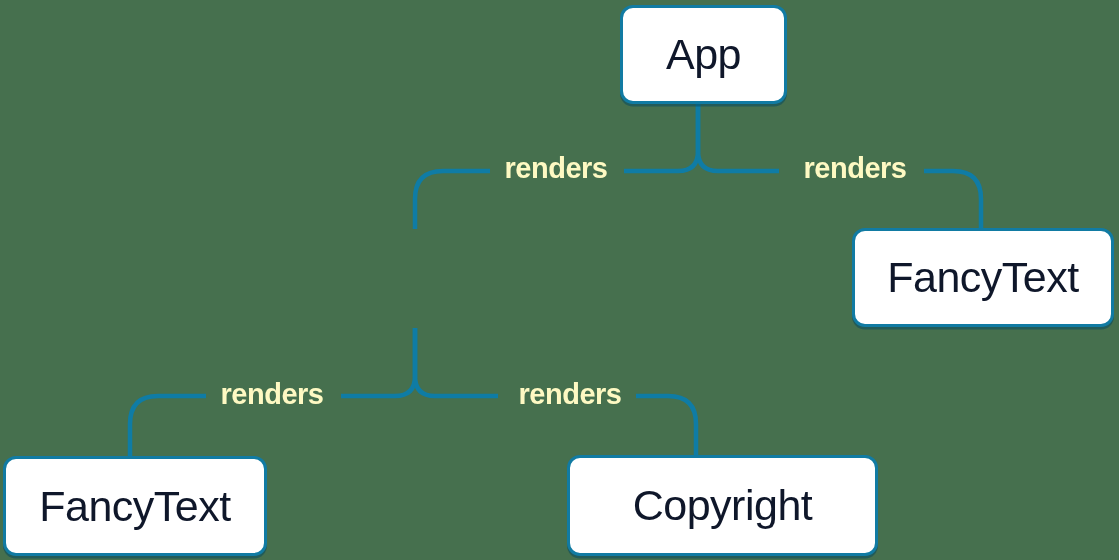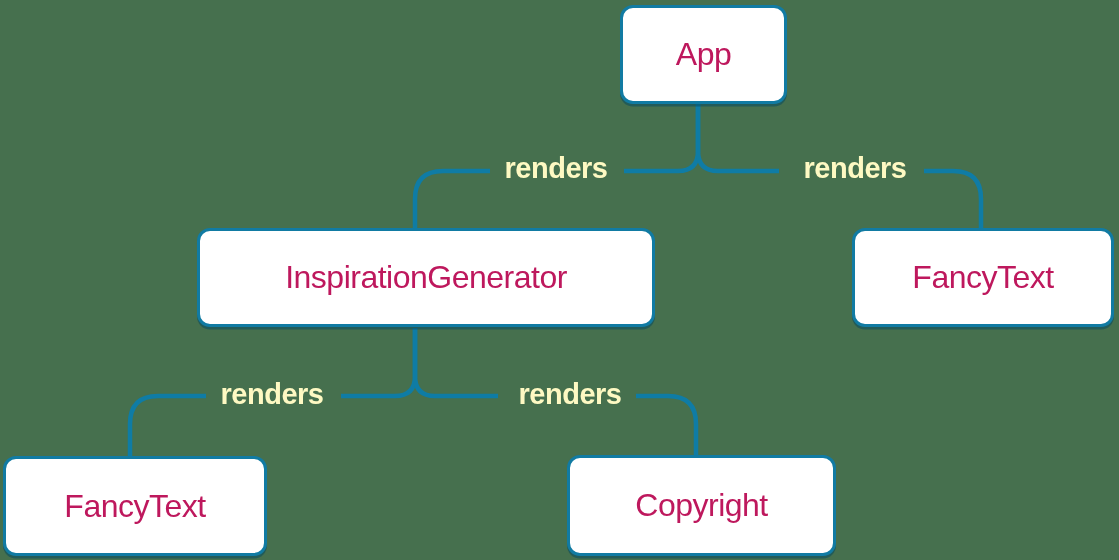--- a/index.html
+++ b/index.html
@@ -29,31 +29,31 @@
     box-sizing: border-box;
     background: #FFFFFF;
     border: 3px solid #117BA3;
     border-radius: 13px;
     box-shadow: 0 2.5px 0 rgba(8, 74, 96, 0.55);
     display: flex;
     align-items: center;
     justify-content: center;
   }
   .node span {
-    color: #be185d;
-    font-size: 32px;
+    color: #0f172a;
+    font-size: 43px;
     font-weight: 500;
     letter-spacing: -0.5px;
     white-space: nowrap;
   }
   .n-app                  { left: 620px; top: 5px;   width: 167px; height: 99px;  }
   .n-inspiration          { left: 197px; top: 228px; width: 458px; height: 99px;  }
   .n-fancytext-right      { left: 852px; top: 228px; width: 262px; height: 99px;  }
   .n-fancytext-left       { left: 3px;   top: 456px; width: 264px; height: 100px; }
-  .n-copyright            { left: 567px; top: 455px; width: 269px; height: 101px; }
+  .n-copyright            { left: 567px; top: 455px; width: 311px; height: 101px; }
   .edge-label {
     position: absolute;
     transform: translate(-50%, -50%);
     color: #fef9c3;
     font-size: 29px;
     font-weight: 600;
     letter-spacing: -0.5px;
     white-space: nowrap;
   }
   .el-1 { left: 556px; top: 168px; }
@@ -78,23 +78,20 @@
     <path d="M206 396 H158 Q130 396 130 424 V457"></path>
 
     <path d="M415 328 V376 Q415 396 435 396 H498"></path>
     <path d="M636 396 H668 Q696 396 696 424 V456"></path>
   </svg>
 
   <div class="node n-app">
     <span>App</span>
   </div>
 
-  <div class="node n-inspiration">
-    <span>InspirationGenerator</span>
-  </div>
 
   <div class="node n-fancytext-right">
     <span>FancyText</span>
   </div>
 
   <div class="node n-fancytext-left">
     <span>FancyText</span>
   </div>
 
   <div class="node n-copyright">

